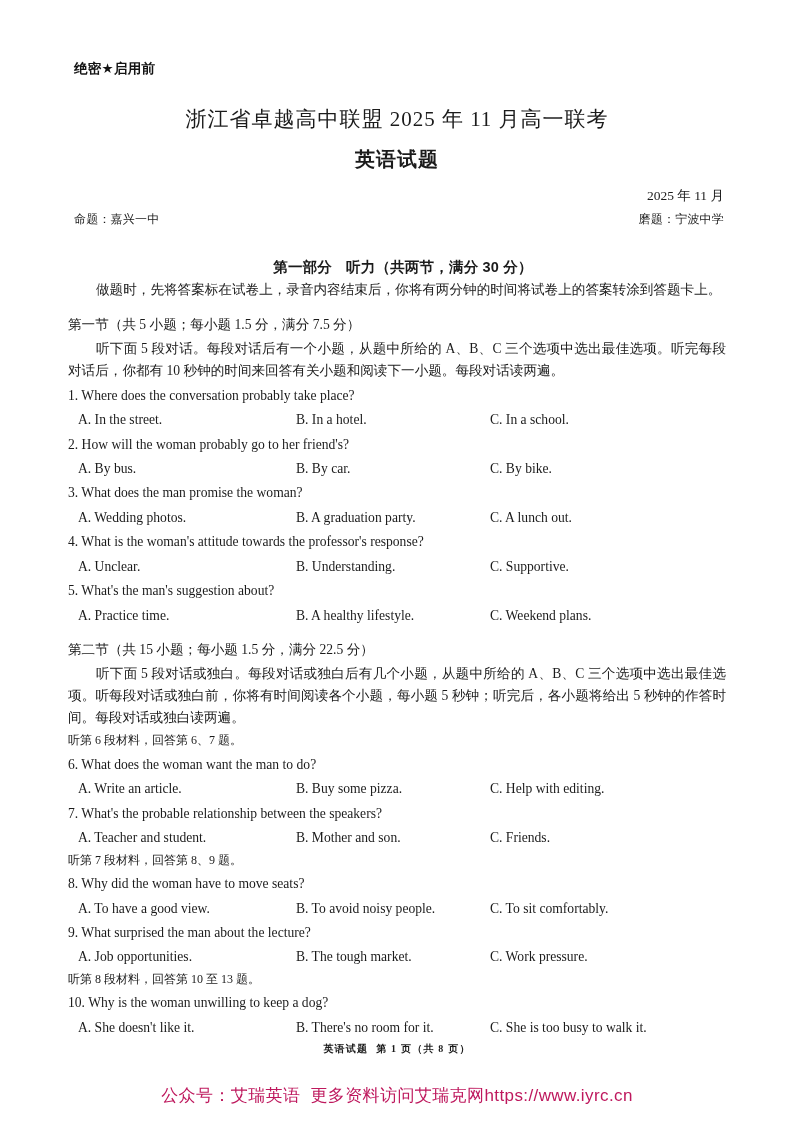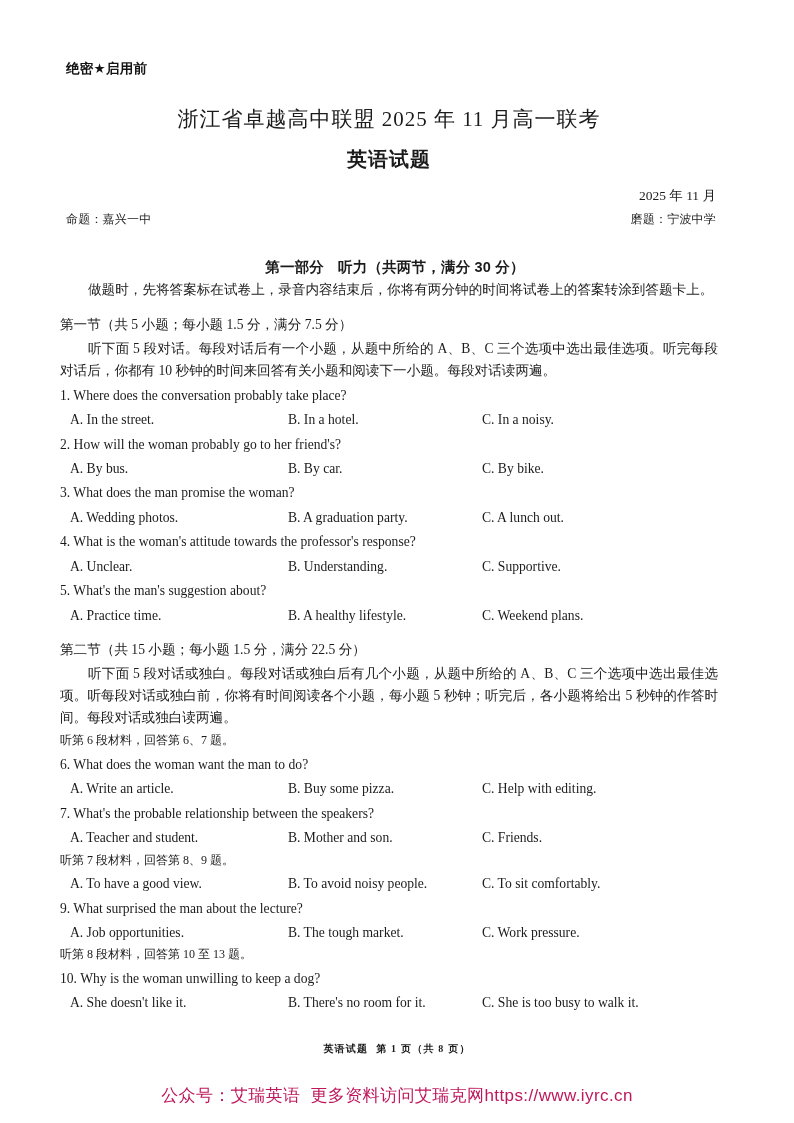--- a/index.html
+++ b/index.html
@@ -18,21 +18,21 @@
 
   .page {
     position: absolute;
     left: 0; top: 0;
     width: 794px;
     height: 1123px;
   }
 
   .content {
     position: absolute;
-    left: 60px;
+    left: 68px;
     top: 60px;
     width: 658px;
   }
 
   
   .secret-mark {
     font-family: "Liberation Sans", "DejaVu Sans", sans-serif;
     font-weight: bold;
     font-size: 13.5px;
     letter-spacing: 0.3px;
@@ -184,21 +184,21 @@
     <div class="section-heading">第一节（共 5 小题；每小题 1.5 分，满分 7.5 分）</div>
     <p class="para">听下面 5 段对话。每段对话后有一个小题，从题中所给的 A、B、C 三个选项中选出最佳选项。听完每段对话后，你都有 10 秒钟的时间来回答有关小题和阅读下一小题。每段对话读两遍。</p>
 
     <div class="question">
       <span>1.</span>
       <span>Where does the conversation probably take place?</span>
     </div>
     <div class="options">
       <span class="opt-a">A. In the street.</span>
       <span class="opt-b">B. In a hotel.</span>
-      <span class="opt-c">C. In a noisy.</span>
+      <span class="opt-c">C. In a school.</span>
     </div>
 
     <div class="question">
       <span>2.</span>
       <span>How will the woman probably go to her friend's?</span>
     </div>
     <div class="options">
       <span class="opt-a">A. By bus.</span>
       <span class="opt-b">B. By car.</span>
       <span class="opt-c">C. By bike.</span>
@@ -254,20 +254,24 @@
       <span>What's the probable relationship between the speakers?</span>
     </div>
     <div class="options">
       <span class="opt-a">A. Teacher and student.</span>
       <span class="opt-b">B. Mother and son.</span>
       <span class="opt-c">C. Friends.</span>
     </div>
 
     <div class="material-line">听第 7 段材料，回答第 8、9 题。</div>
 
+    <div class="question">
+      <span>8.</span>
+      <span>Why did the woman have to move seats?</span>
+    </div>
     <div class="options">
       <span class="opt-a">A. To have a good view.</span>
       <span class="opt-b">B. To avoid noisy people.</span>
       <span class="opt-c">C. To sit comfortably.</span>
     </div>
 
     <div class="question">
       <span>9.</span>
       <span>What surprised the man about the lecture?</span>
     </div>

